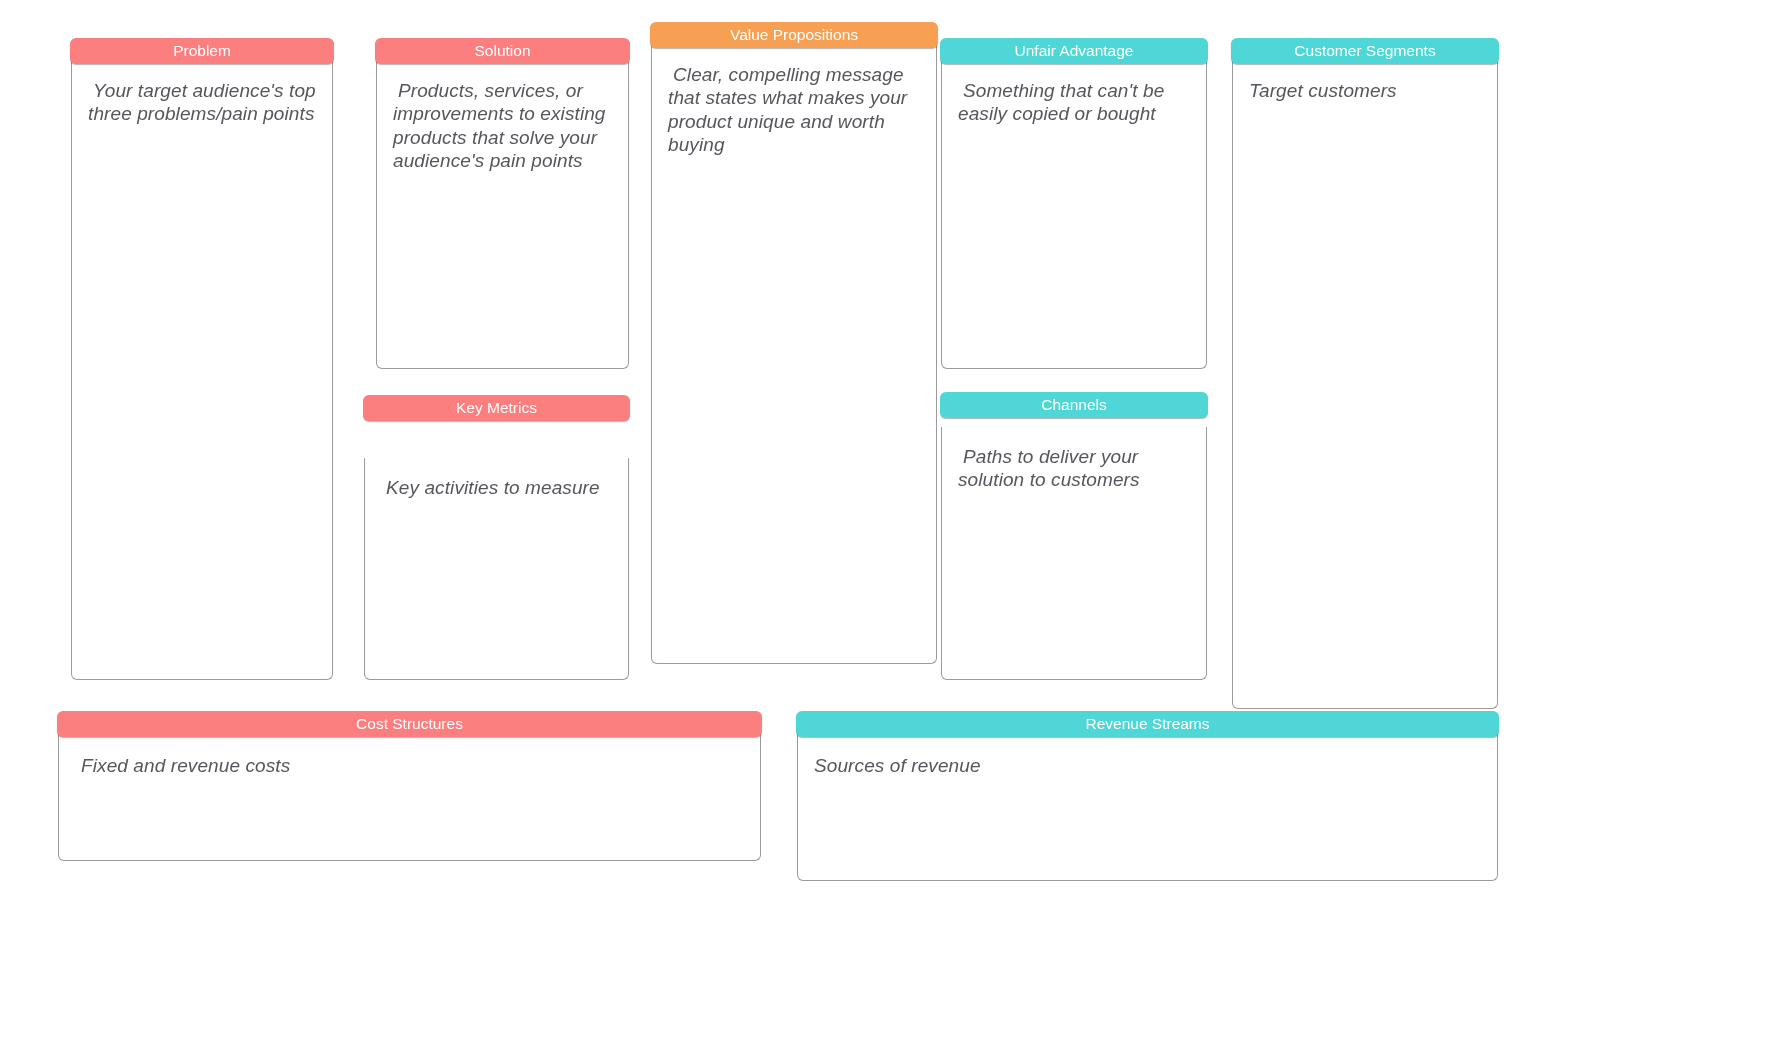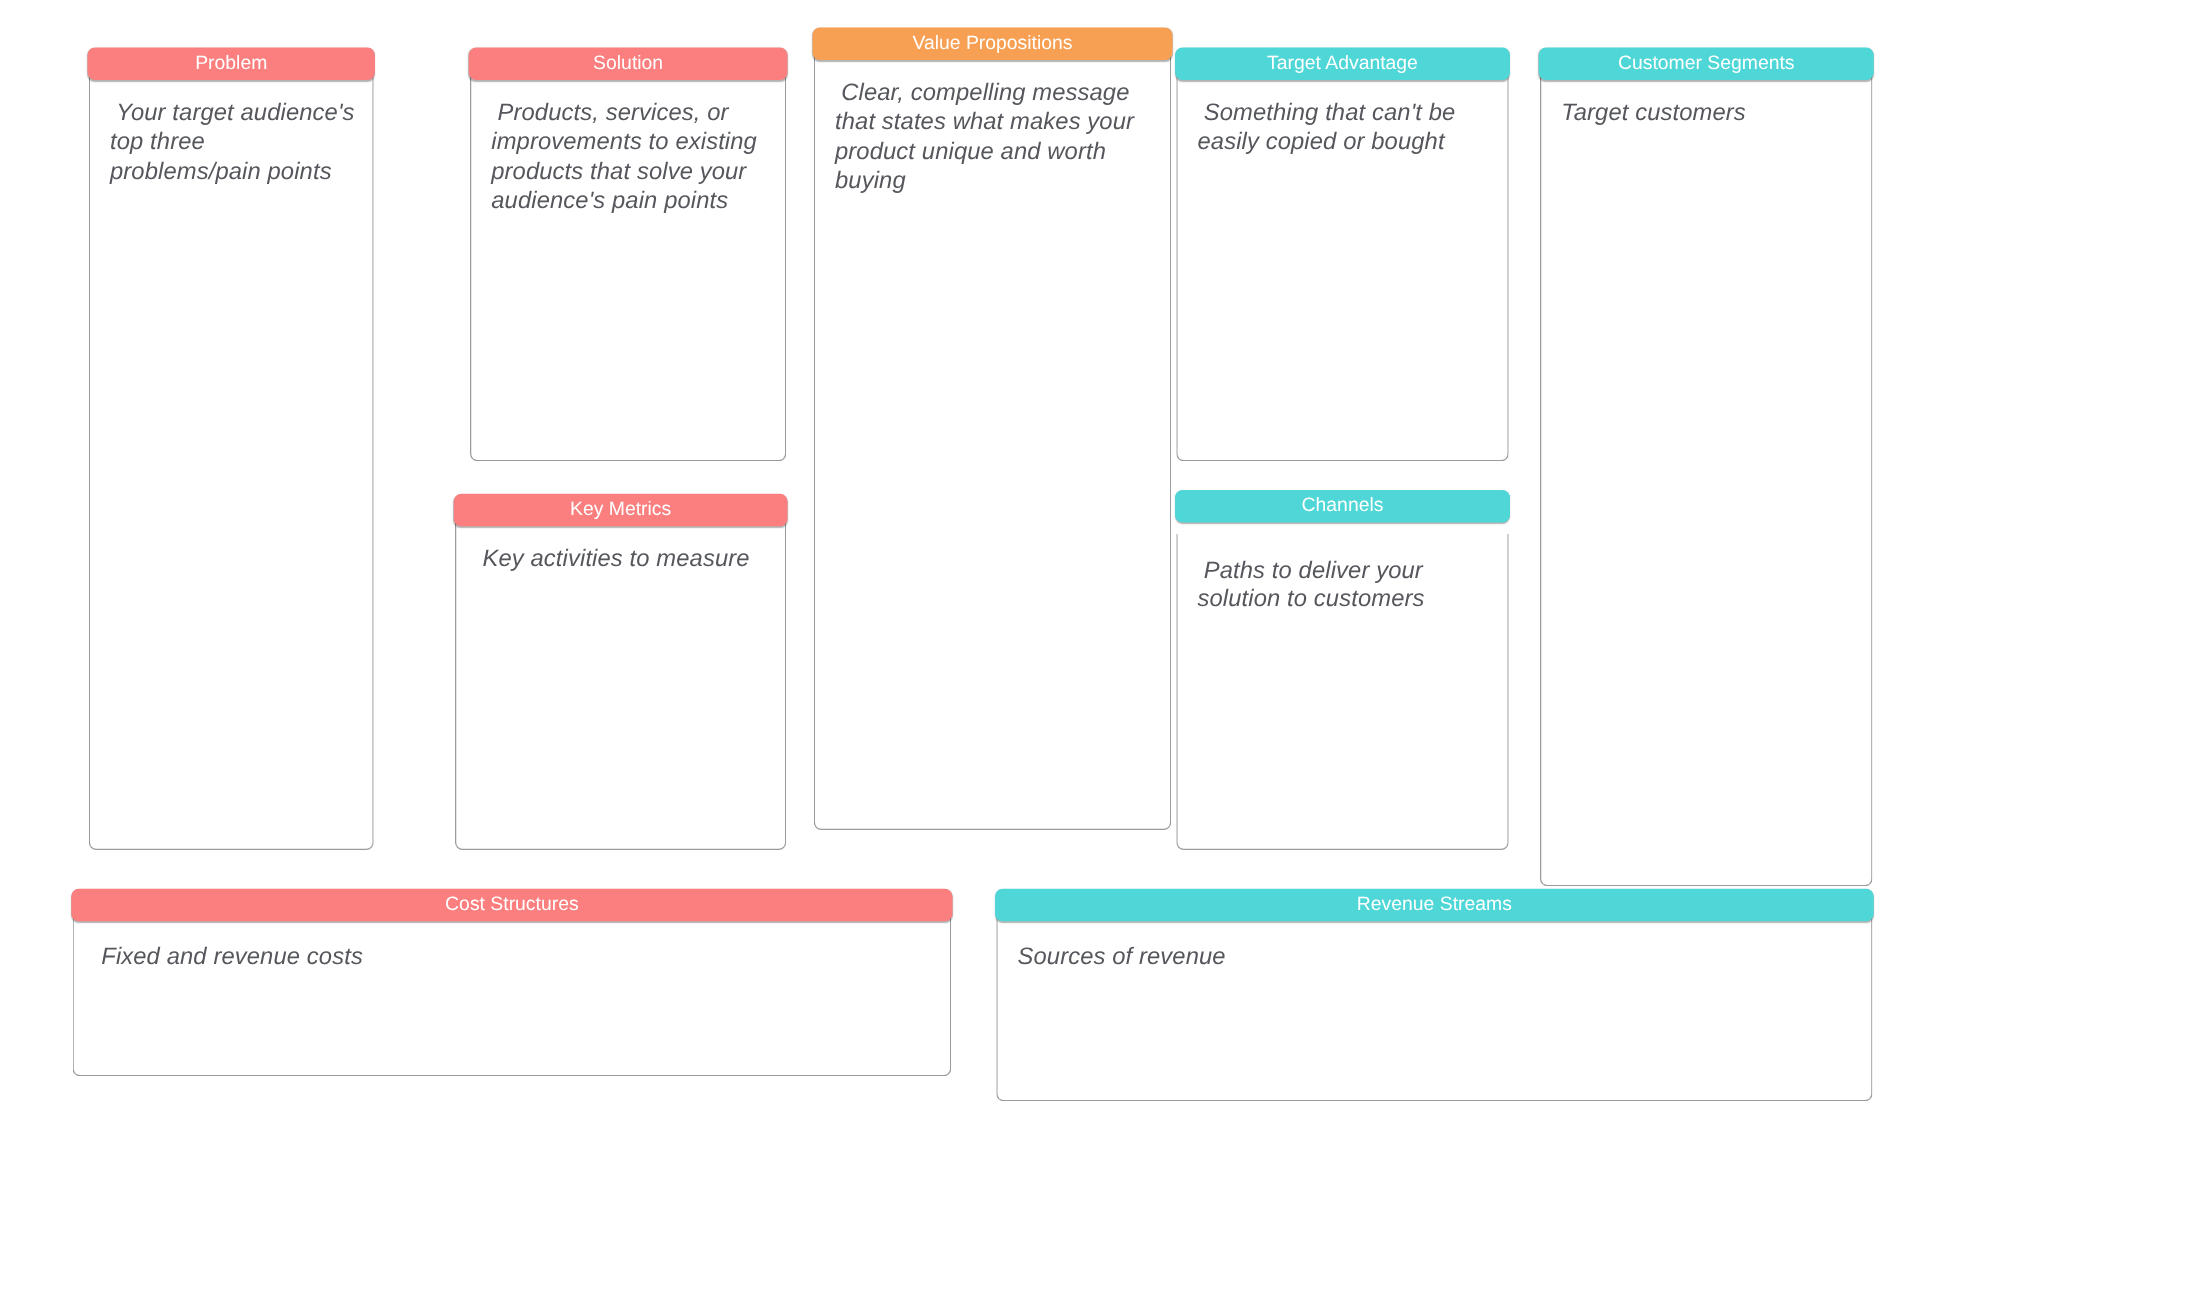--- a/index.html
+++ b/index.html
@@ -69,50 +69,50 @@
   
   .hdr-red    { background: #fb7f7f; }
   .hdr-orange { background: #f79f52; }
   .hdr-teal   { background: #4fd6d6; }
 </style>
 </head>
 <body>
 
 <div id="canvas">
 
-  <div class="card" style="left:71px; top:38px; width:228px; height:642px;">
+  <div class="card" style="left:71px; top:38px; width:262px; height:642px;">
     <div class="card-header hdr-red">Problem</div>
     <div class="card-body">
       <div class="card-text indent">Your target audience's top three problems/pain points</div>
     </div>
   </div>
 
   <div class="card" style="left:364px; top:38px; width:265px; height:331px;padding-left:12px;">
     <div class="card-header hdr-red">Solution</div>
     <div class="card-body">
       <div class="card-text indent">Products, services, or improvements to existing products that solve your audience's pain points</div>
     </div>
   </div>
 
-  <div class="card" style="left:364px; top:395px; width:265px; height:285px;">
+  <div class="card" style="left:364px; top:395px; width:265px; height:285px;gap:40px;">
     <div class="card-header hdr-red">Key Metrics</div>
     <div class="card-body">
       <div class="card-text indent">Key activities to measure</div>
     </div>
   </div>
 
   <div class="card" style="left:651px; top:22px; width:286px; height:642px;">
     <div class="card-header hdr-orange">Value Propositions</div>
     <div class="card-body">
       <div class="card-text indent">Clear, compelling message that states what makes your product unique and worth buying</div>
     </div>
   </div>
 
   <div class="card" style="left:941px; top:38px; width:266px; height:331px;">
-    <div class="card-header hdr-teal">Target Advantage</div>
+    <div class="card-header hdr-teal">Unfair Advantage</div>
     <div class="card-body">
       <div class="card-text indent">Something that can't be easily copied or bought</div>
     </div>
   </div>
 
   <div class="card" style="left:941px; top:392px; width:266px; height:288px;gap:12px;">
     <div class="card-header hdr-teal">Channels</div>
     <div class="card-body">
       <div class="card-text indent">Paths to deliver your solution to customers</div>
     </div>

